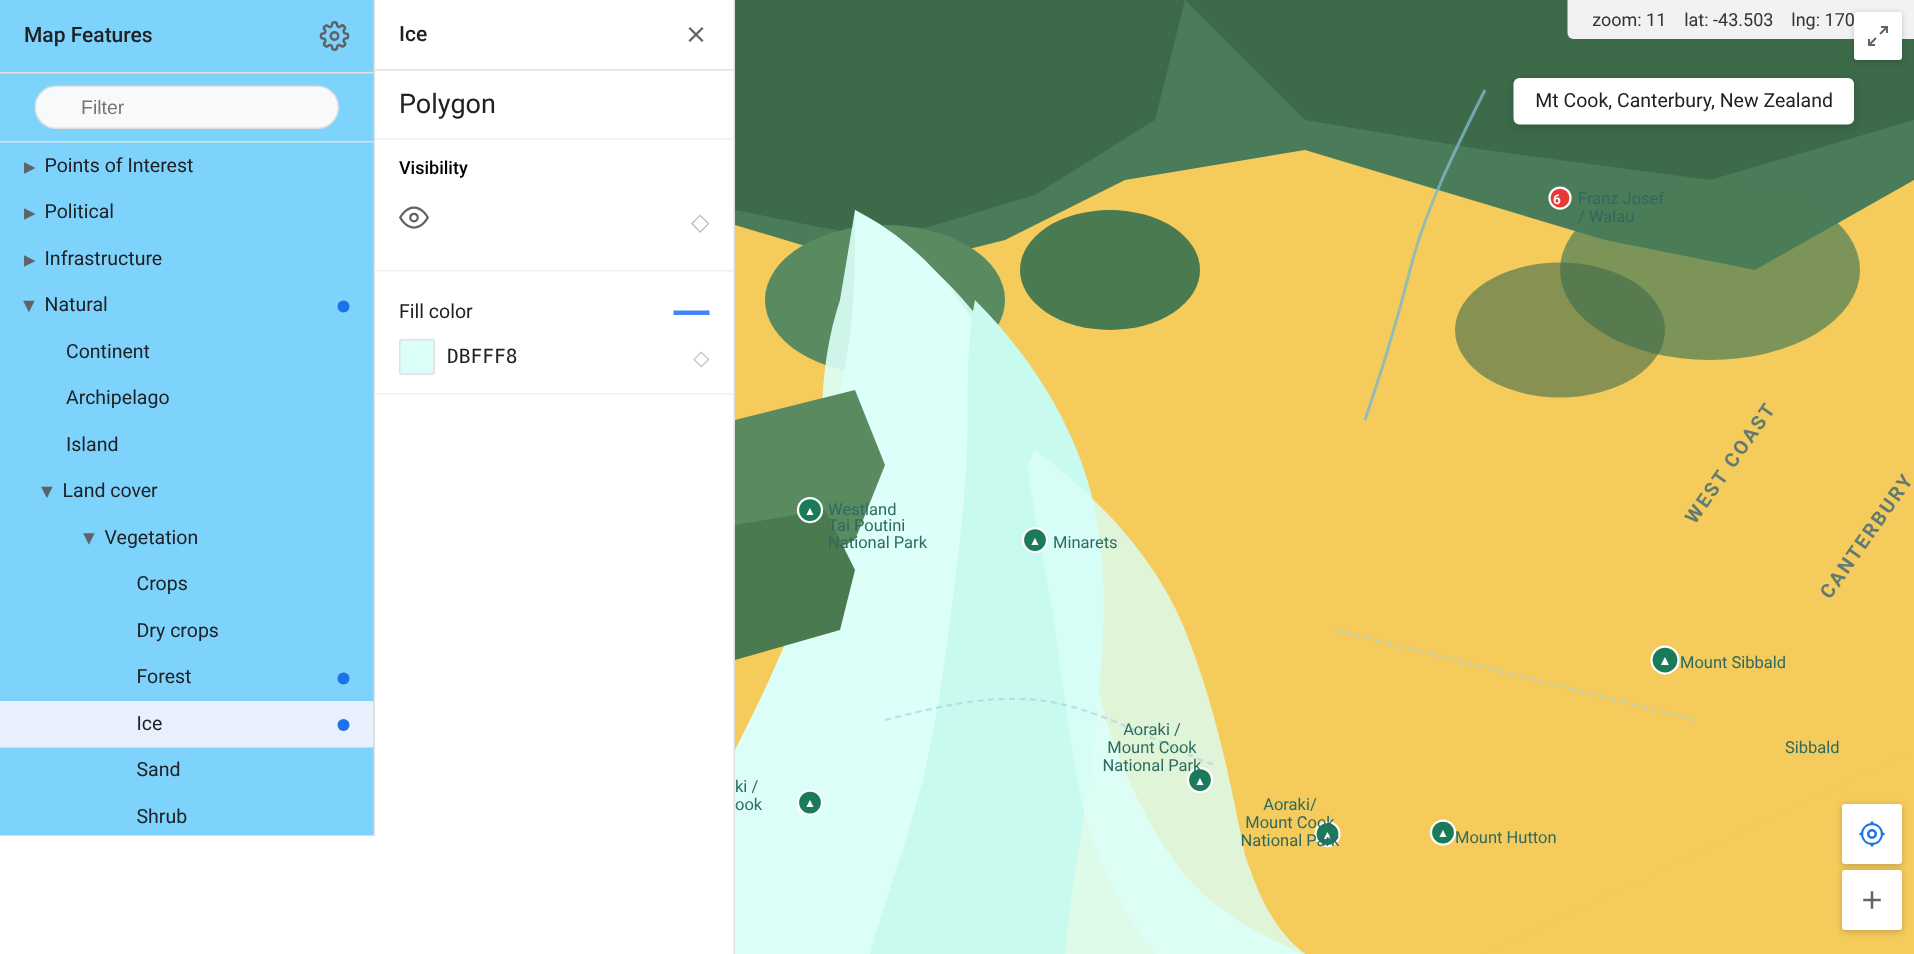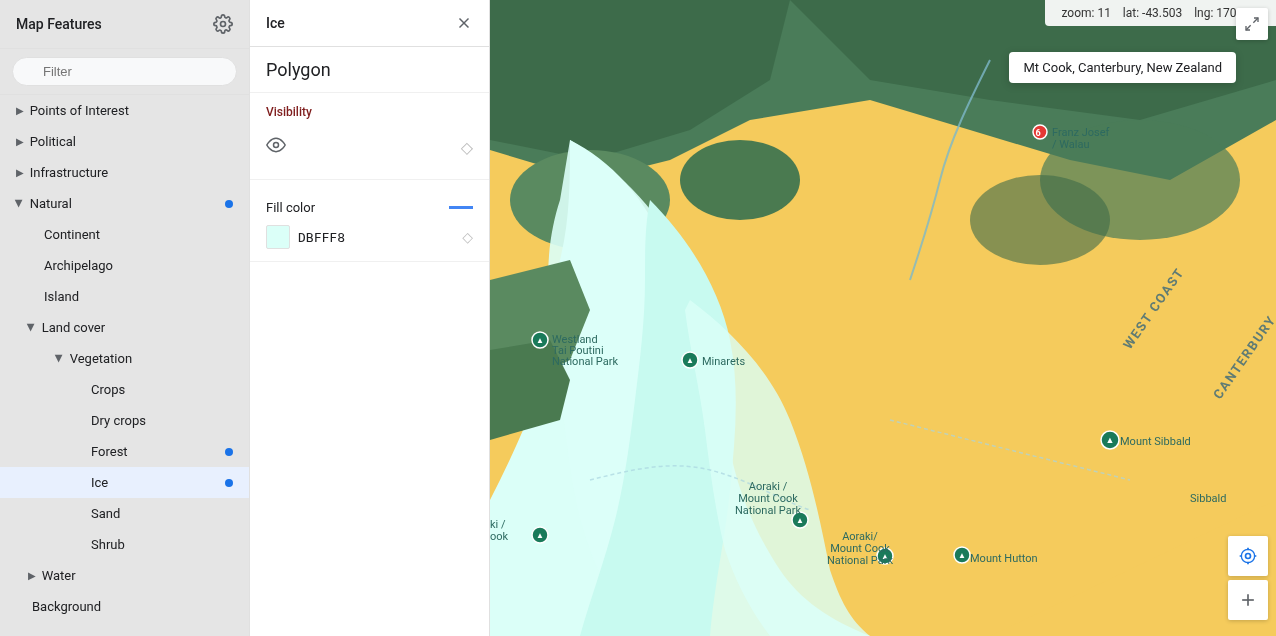--- a/index.html
+++ b/index.html
@@ -2,25 +2,25 @@
 <html><head>
   <meta charset="utf-8">
   <style>
     * { box-sizing: border-box; margin: 0; padding: 0; }
     body { font-family: 'Roboto', Arial, sans-serif; font-size: 13px; display: flex; height: 636px; width: 1276px; overflow: hidden; background: #fff; }
 
     
     .sidebar {
       width: 250px;
       min-width: 250px;
-      background: #e5e5e5;
+      background: #7dd3fc;
       border-right: 1px solid #e0e0e0;
       display: flex;
       flex-direction: column;
-      height: 636px;
+      height: 557px;
       overflow: hidden;
     }
     .sidebar-header {
       display: flex;
       align-items: center;
       justify-content: space-between;
       padding: 14px 16px;
       border-bottom: 1px solid #e0e0e0;
     }
     .sidebar-title {
@@ -28,21 +28,21 @@
       font-weight: 500;
       color: #202124;
     }
     .gear-icon {
       width: 20px; height: 20px;
       color: #5f6368;
       cursor: pointer;
       display: flex; align-items: center; justify-content: center;
     }
     .filter-bar {
-      padding: 8px 12px;
+      padding: 8px 23px;
       border-bottom: 1px solid #e0e0e0;
     }
     .filter-input {
       width: 100%;
       padding: 6px 10px 6px 30px;
       border: 1px solid #e0e0e0;
       border-radius: 20px;
       font-size: 13px;
       color: #5f6368;
       background: #f8f9fa;
@@ -123,21 +123,21 @@
       font-size: 18px;
       display: flex; align-items: center; justify-content: center;
     }
     .detail-section {
       padding: 12px 16px;
       border-bottom: 1px solid #f0f0f0;
     }
     .detail-section-title {
       font-size: 12px;
       font-weight: 500;
-      color: #7f1d1d;
+      color: #000000;
       margin-bottom: 8px;
       text-transform: none;
     }
     .detail-label {
       font-size: 18px;
       color: #202124;
     }
     .visibility-row {
       display: flex;
       align-items: center;

